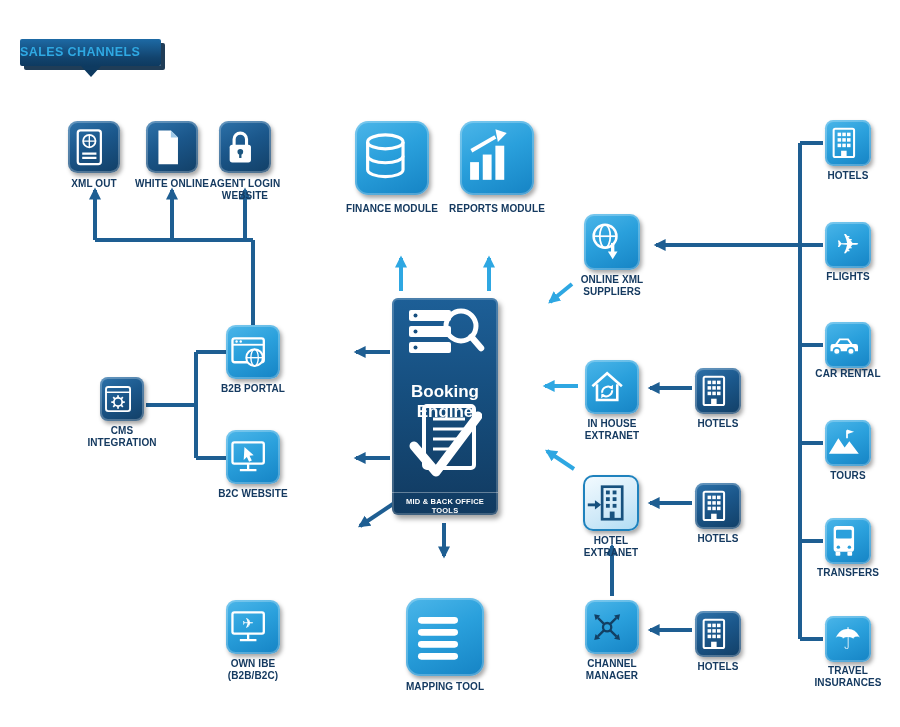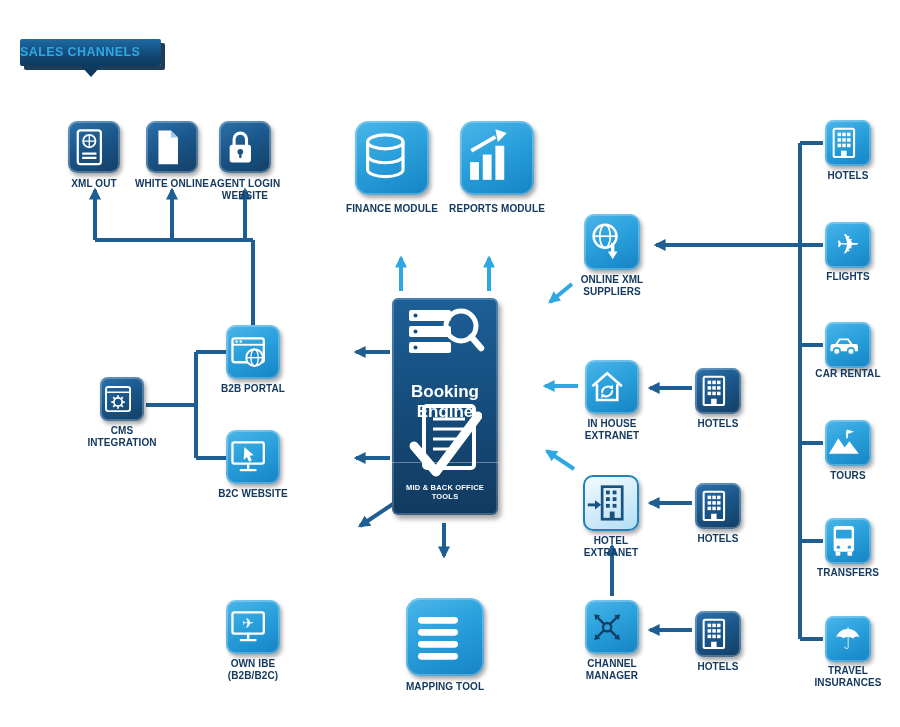--- a/index.html
+++ b/index.html
@@ -24,23 +24,23 @@
   .glyph-char{color:#fff;font-family:"DejaVu Sans",sans-serif;line-height:1;}
   
   .lbl{position:absolute;z-index:2;text-align:center;font-size:10px;font-weight:bold;
        color:#153a60;line-height:1.2;white-space:pre-line;letter-spacing:.1px;}
   
   .engine{position:absolute;left:392px;top:298px;width:106px;height:217px;z-index:2;
           border-radius:6px;background:linear-gradient(180deg,#1d5f97 0%,#164e7e 45%,#113a60 100%);
           box-shadow:inset 0 0 0 2px rgba(255,255,255,.2),3px 4px 5px rgba(0,0,0,.35);}
   .engine-title{position:absolute;top:84px;width:100%;text-align:center;color:#fff;
           font-size:17px;font-weight:bold;}
-  .engine-caption{position:absolute;bottom:14px;width:100%;text-align:center;color:#fff;
+  .engine-caption{position:absolute;bottom:0;width:100%;text-align:center;color:#fff;
           font-size:7.5px;font-weight:bold;letter-spacing:.2px;border-top:1px solid rgba(255,255,255,.35);
-          padding-top:20px;}
+          padding-top:4px;}
   .engine-glyph1{position:absolute;top:8px;left:11px;width:84px;height:62px;}
   .engine-glyph2{position:absolute;top:104px;left:16px;width:74px;height:82px;}
   .overlay{position:absolute;left:0;top:0;z-index:1;}
 </style>
 </head>
 <body>
 
 <div class="stage">
 
   <svg class="overlay" width="900" height="727">

